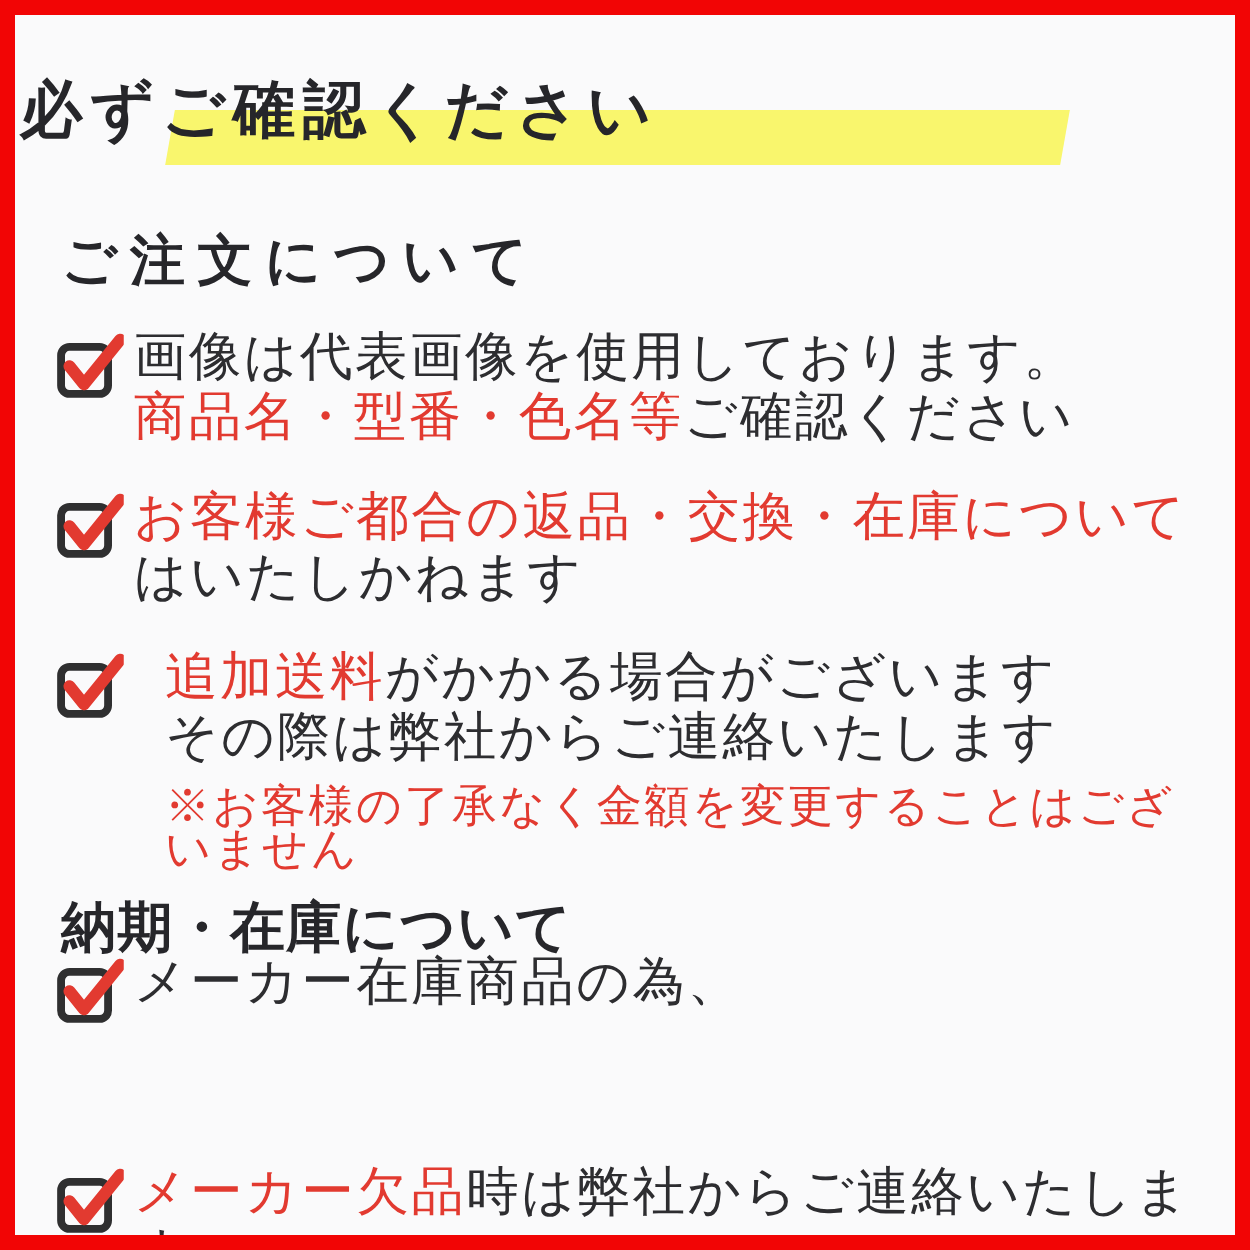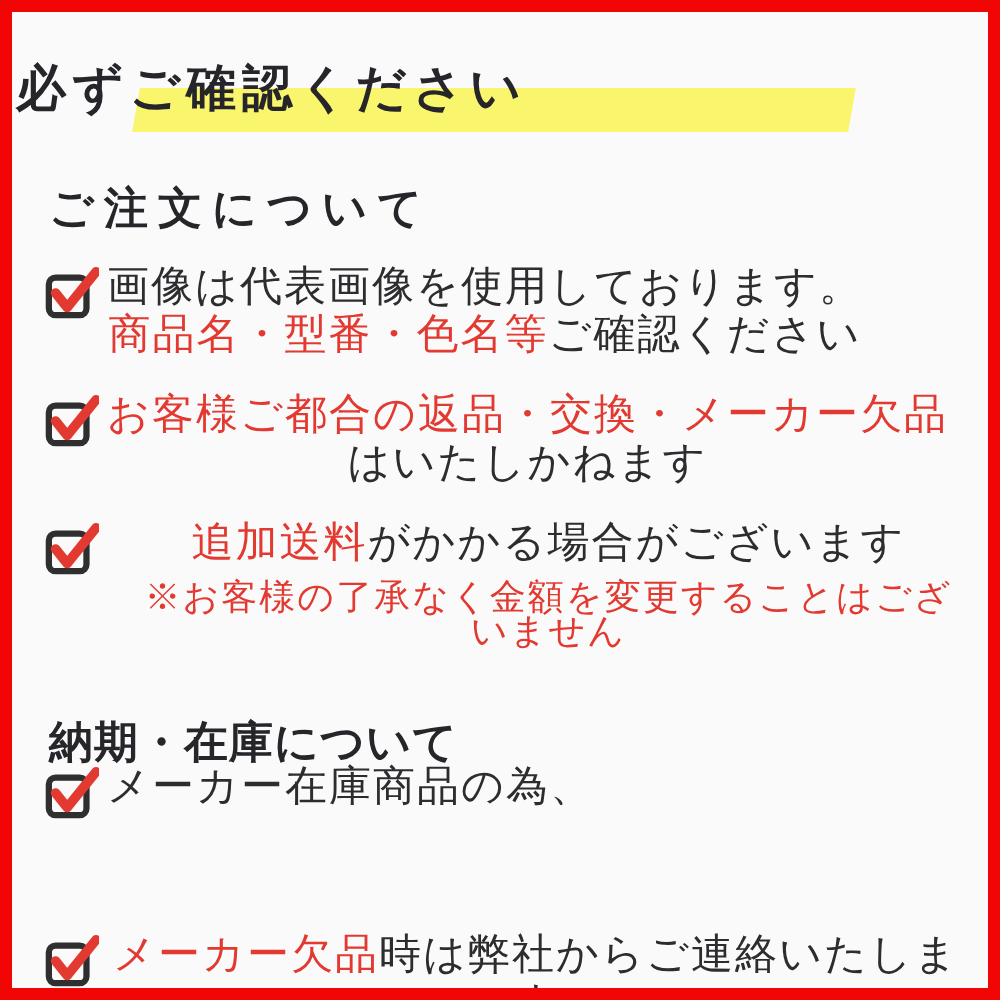--- a/index.html
+++ b/index.html
@@ -52,21 +52,21 @@
     font-size:44px;line-height:1.15;font-weight:700;
     color:var(--ink-strong);
   }
   .h-order{top:184px;letter-spacing:10px;}
   .h-stock{top:680px;letter-spacing:1px;margin-top:38px;}
   .item{
     position:absolute;left:0;
     display:flex;align-items:flex-start;gap:8px;
   }
   .check{flex:0 0 auto;margin-top:2px;}
-  .lines{font-size:42px;line-height:48px;letter-spacing:2px;text-align:center;}
+  .lines{font-size:42px;line-height:48px;letter-spacing:2px;}
   .red{color:var(--red);}
   .ink{color:var(--ink);}
   .note{
     font-size:36px;line-height:34px;letter-spacing:2px;
     color:var(--red);
     margin-top:14px;
   }
   .item-1{top:262px;}
   .item-2{top:390px;}
   .item-3{top:518px;gap:33px;}
@@ -97,32 +97,33 @@
       <div class="line"><span class="red">商品名・型番・色名等</span><span class="ink">ご確認ください</span></div>
     </div>
   </div>
 
   <div class="item item-2">
     <svg class="check" width="54" height="56" viewBox="0 0 56 58" aria-hidden="true">
       <rect x="4" y="14" width="39" height="39" rx="7" fill="none" stroke="var(--box)" stroke-width="6.5"></rect>
       <path d="M11 30 L23 45 L53 8" fill="none" stroke="var(--red)" stroke-width="10" stroke-linecap="round" stroke-linejoin="round"></path>
     </svg>
     <div class="lines">
-      <div class="line"><span class="red">お客様ご都合の返品・交換・メーカー欠品</span></div>
+      <div class="line"><span class="red">お客様ご都合の返品・交換・在庫について</span></div>
       <div class="line"><span class="ink">はいたしかねます</span></div>
     </div>
   </div>
 
   <div class="item item-3">
     <svg class="check" width="54" height="56" viewBox="0 0 56 58" aria-hidden="true">
       <rect x="4" y="14" width="39" height="39" rx="7" fill="none" stroke="var(--box)" stroke-width="6.5"></rect>
       <path d="M11 30 L23 45 L53 8" fill="none" stroke="var(--red)" stroke-width="10" stroke-linecap="round" stroke-linejoin="round"></path>
     </svg>
     <div class="lines">
       <div class="line"><span class="red">追加送料</span><span class="ink">がかかる場合がございます</span></div>
+      <div class="line"><span class="ink">その際は弊社からご連絡いたします</span></div>
       <div class="note">※お客様の了承なく金額を変更することはございません</div>
     </div>
   </div>
 
   <h2 class="heading h-stock">納期・在庫について</h2>
 
   <div class="item item-4">
     <svg class="check" width="54" height="56" viewBox="0 0 56 58" aria-hidden="true">
       <rect x="4" y="14" width="39" height="39" rx="7" fill="none" stroke="var(--box)" stroke-width="6.5"></rect>
       <path d="M11 30 L23 45 L53 8" fill="none" stroke="var(--red)" stroke-width="10" stroke-linecap="round" stroke-linejoin="round"></path>

